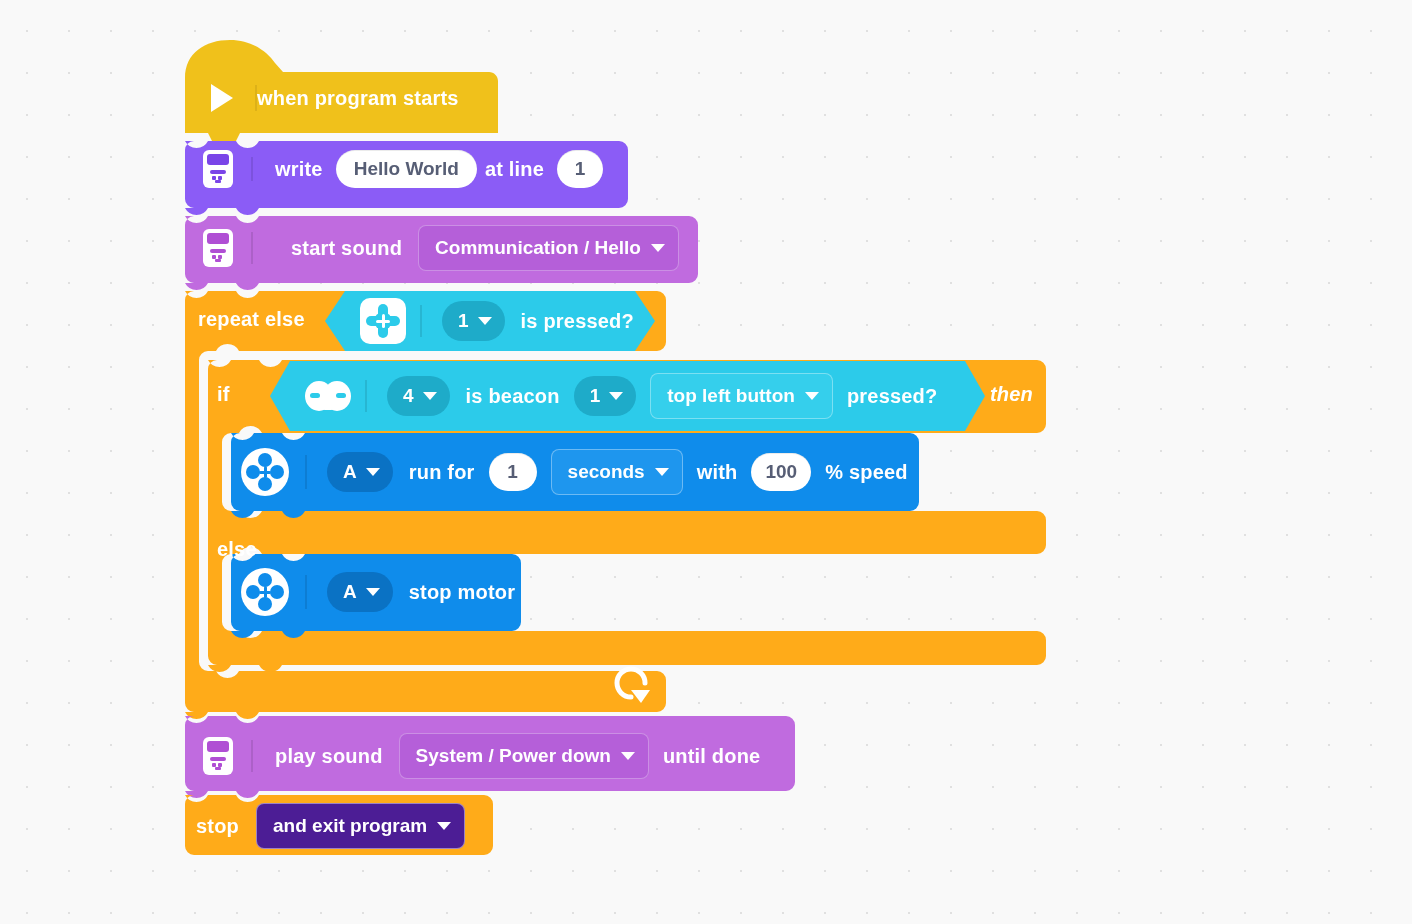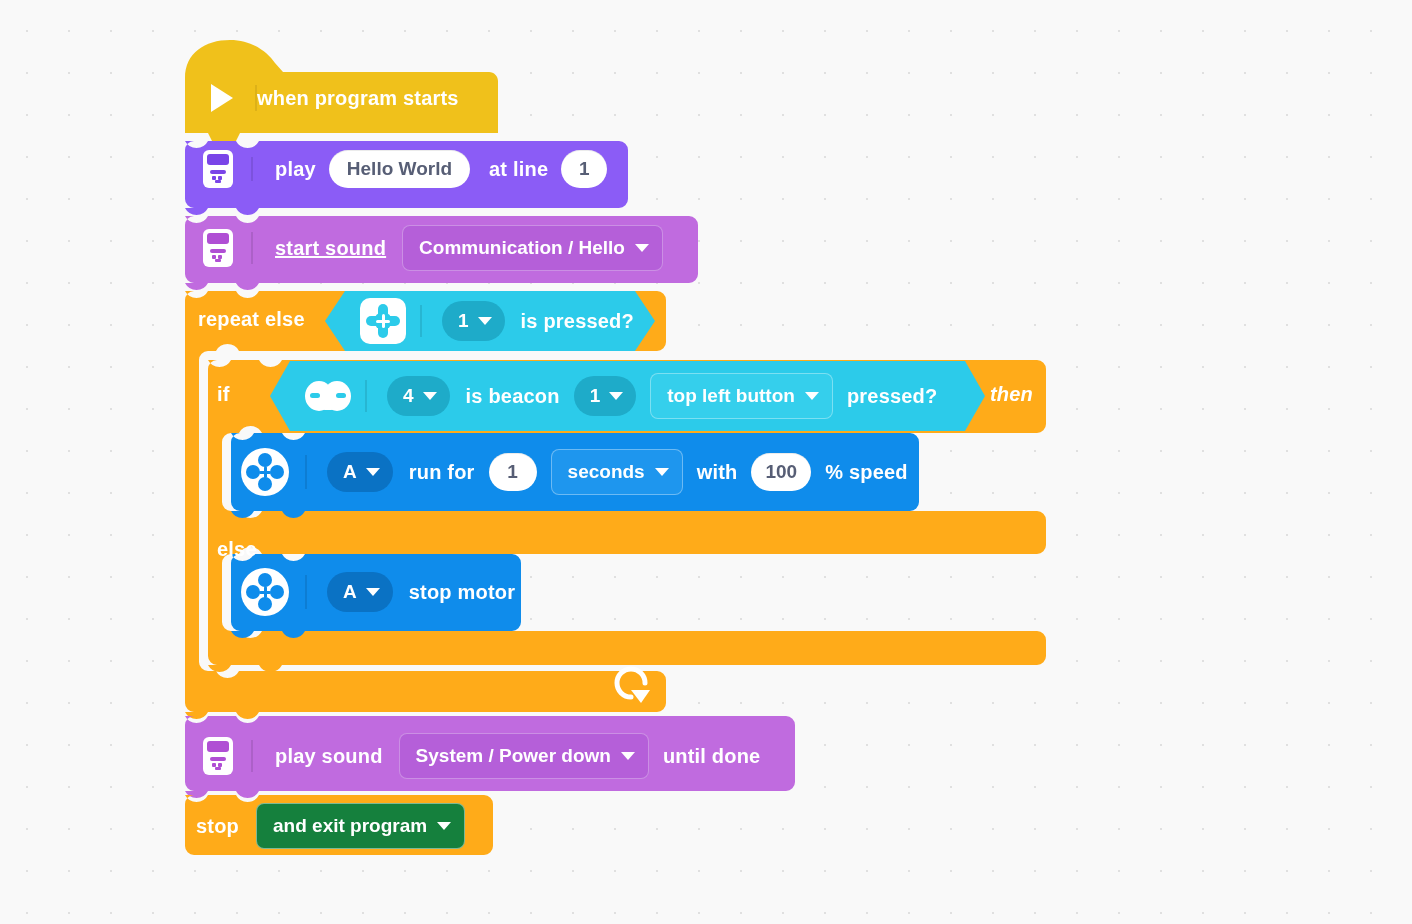--- a/index.html
+++ b/index.html
@@ -121,36 +121,36 @@
 
   <div class="blk" style="left:203px;top:150px;">
     <div class="hubicon">
       <i class="scr" style="background:#7a45e8"></i>
       <i class="b1" style="background:#7a45e8"></i>
       <i class="b2" style="background:#7a45e8"></i>
       <i class="b3" style="background:#7a45e8"></i>
       <i class="b4" style="background:#7a45e8"></i>
     </div>
     <div class="divline" style="background:rgba(0,0,0,.10);margin-left:18px;"></div>
-    <span class="lbl" style="margin-left:22px;">play</span>
+    <span class="lbl" style="margin-left:22px;">write</span>
     <div class="oval-white" style="margin-left:13px;height:38px;">Hello World</div>
-    <span class="lbl" style="margin-left:19px;">at line</span>
+    <span class="lbl" style="margin-left:8px;">at line</span>
     <div class="oval-white oval-num" style="margin-left:13px;height:38px;width:26px;">1</div>
   </div>
 
   <div class="blk" style="left:203px;top:225px;">
     <div class="hubicon">
       <i class="scr" style="background:#b04fd4"></i>
       <i class="b1" style="background:#b04fd4"></i>
       <i class="b2" style="background:#b04fd4"></i>
       <i class="b3" style="background:#b04fd4"></i>
       <i class="b4" style="background:#b04fd4"></i>
     </div>
     <div class="divline" style="background:rgba(0,0,0,.10);margin-left:18px;"></div>
-    <span class="lbl" style="margin-left:22px;text-decoration:underline;">start sound</span>
+    <span class="lbl" style="margin-left:38px;">start sound</span>
     <div class="drop-rect" style="margin-left:16px;background:#b55fd9;border:1px solid rgba(255,255,255,.30);height:44px;">
       <span>Communication / Hello</span>
       <span class="caret"></span>
     </div>
   </div>
 
   <div class="blk" style="left:198px;top:308px;">
     <span class="lbl">repeat else</span>
   </div>
   <div class="blk" style="left:360px;top:298px;">
@@ -259,19 +259,19 @@
     <span class="lbl" style="margin-left:22px;">play sound</span>
     <div class="drop-rect" style="margin-left:16px;background:#b55fd9;border:1px solid rgba(255,255,255,.30);height:44px;">
       <span>System / Power down</span>
       <span class="caret"></span>
     </div>
     <span class="lbl" style="margin-left:14px;">until done</span>
   </div>
 
   <div class="blk" style="left:196px;top:803px;">
     <span class="lbl">stop</span>
-    <div class="drop-rect" style="margin-left:17px;background:#15803d;border:1px solid rgba(255,255,255,.45);height:44px;">
+    <div class="drop-rect" style="margin-left:17px;background:#4c1d95;border:1px solid rgba(255,255,255,.45);height:44px;">
       <span>and exit program</span>
       <span class="caret"></span>
     </div>
   </div>
 
 </div>
 
 </body></html>

